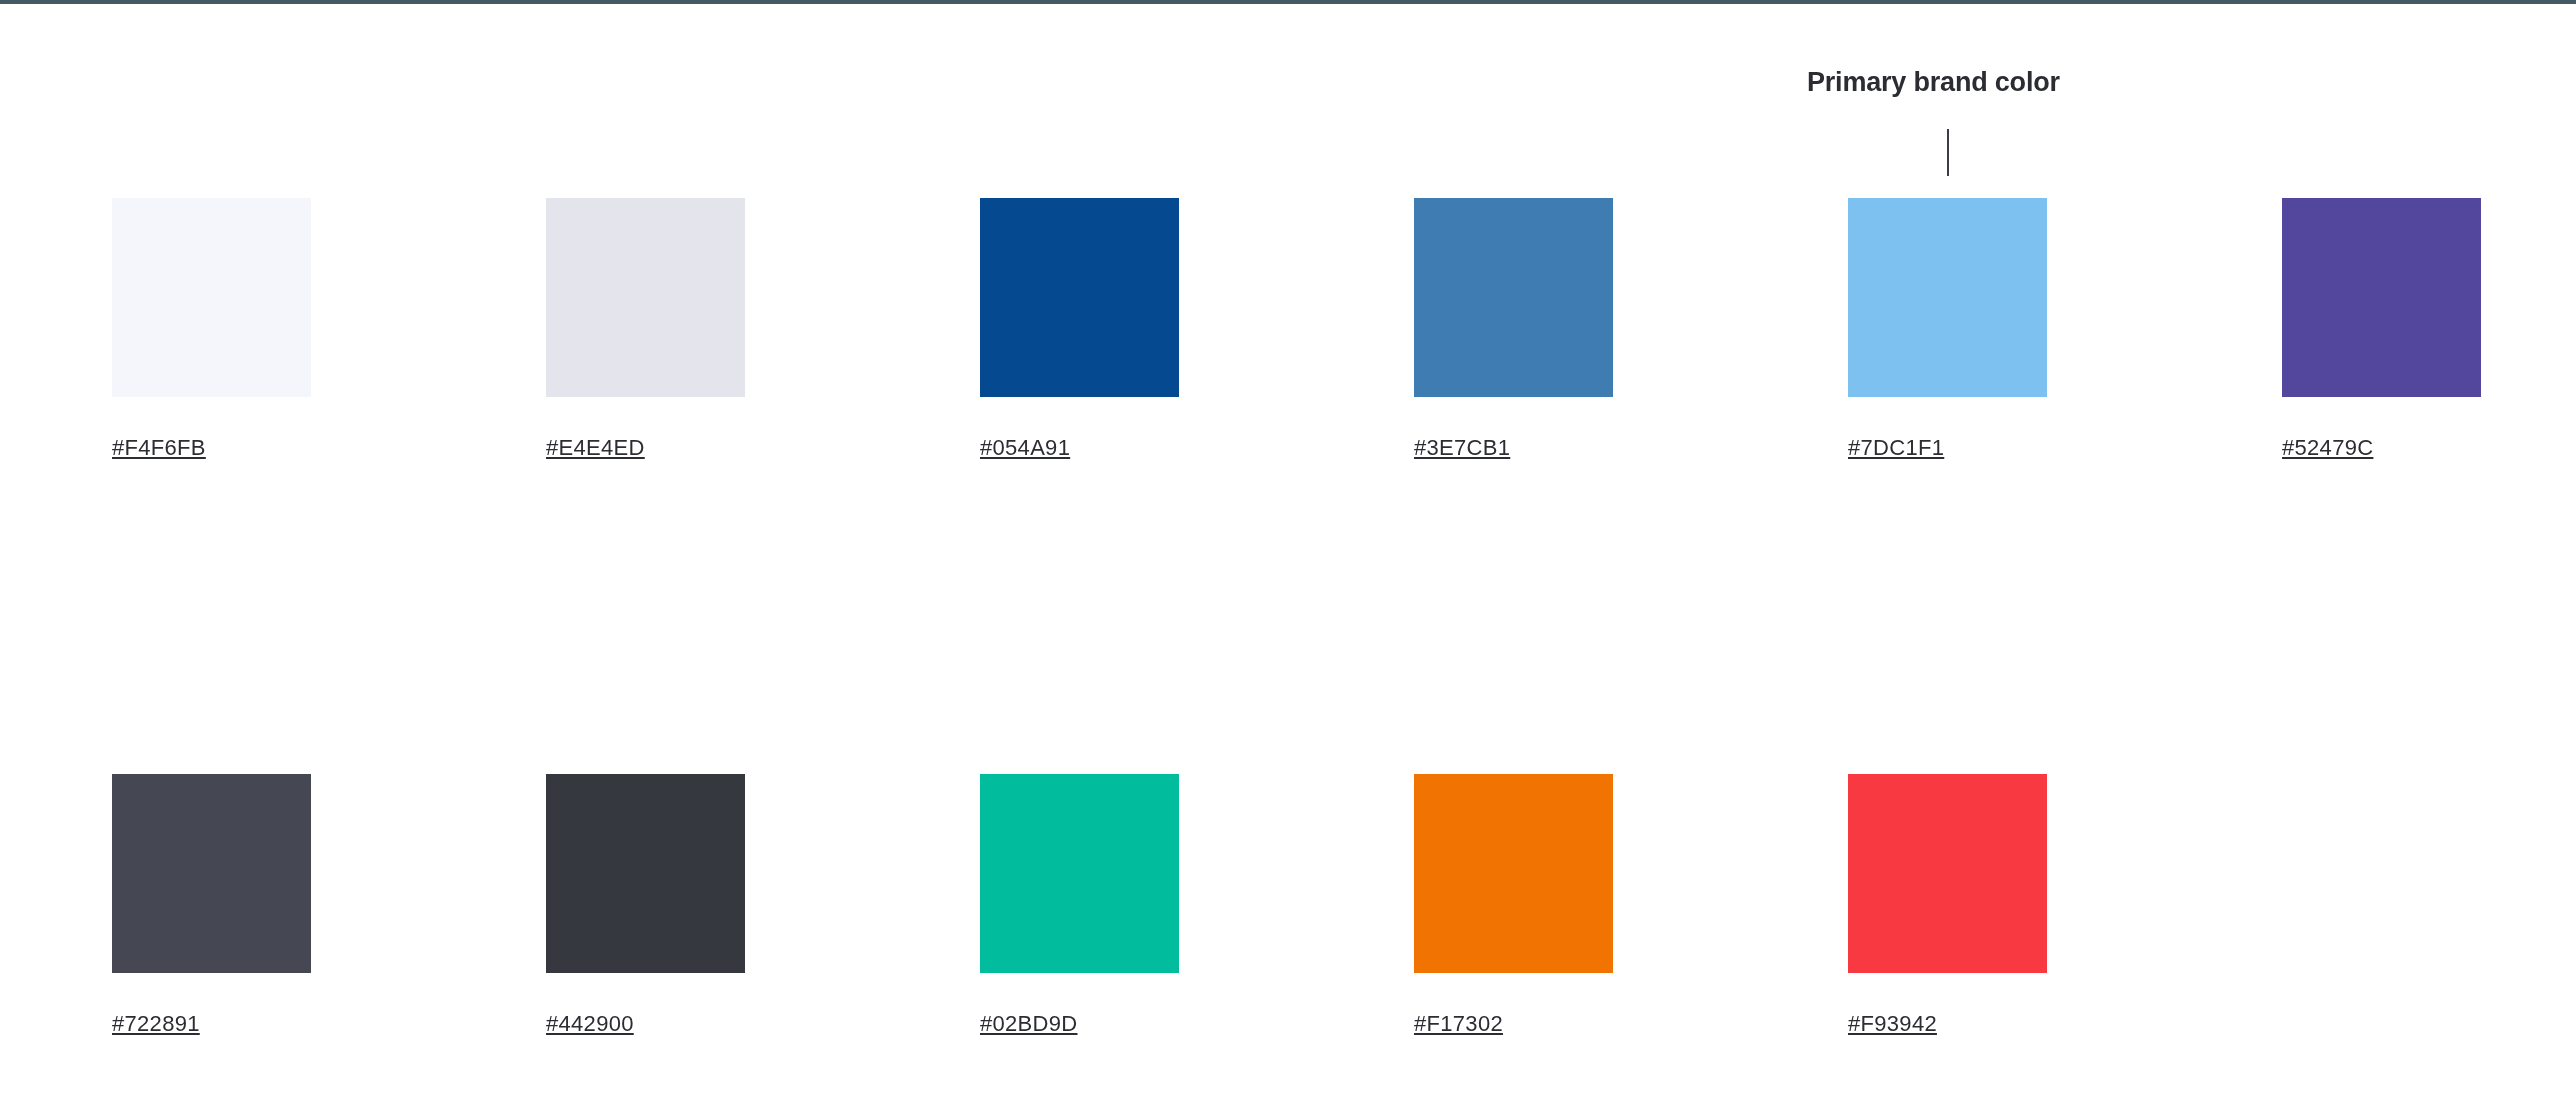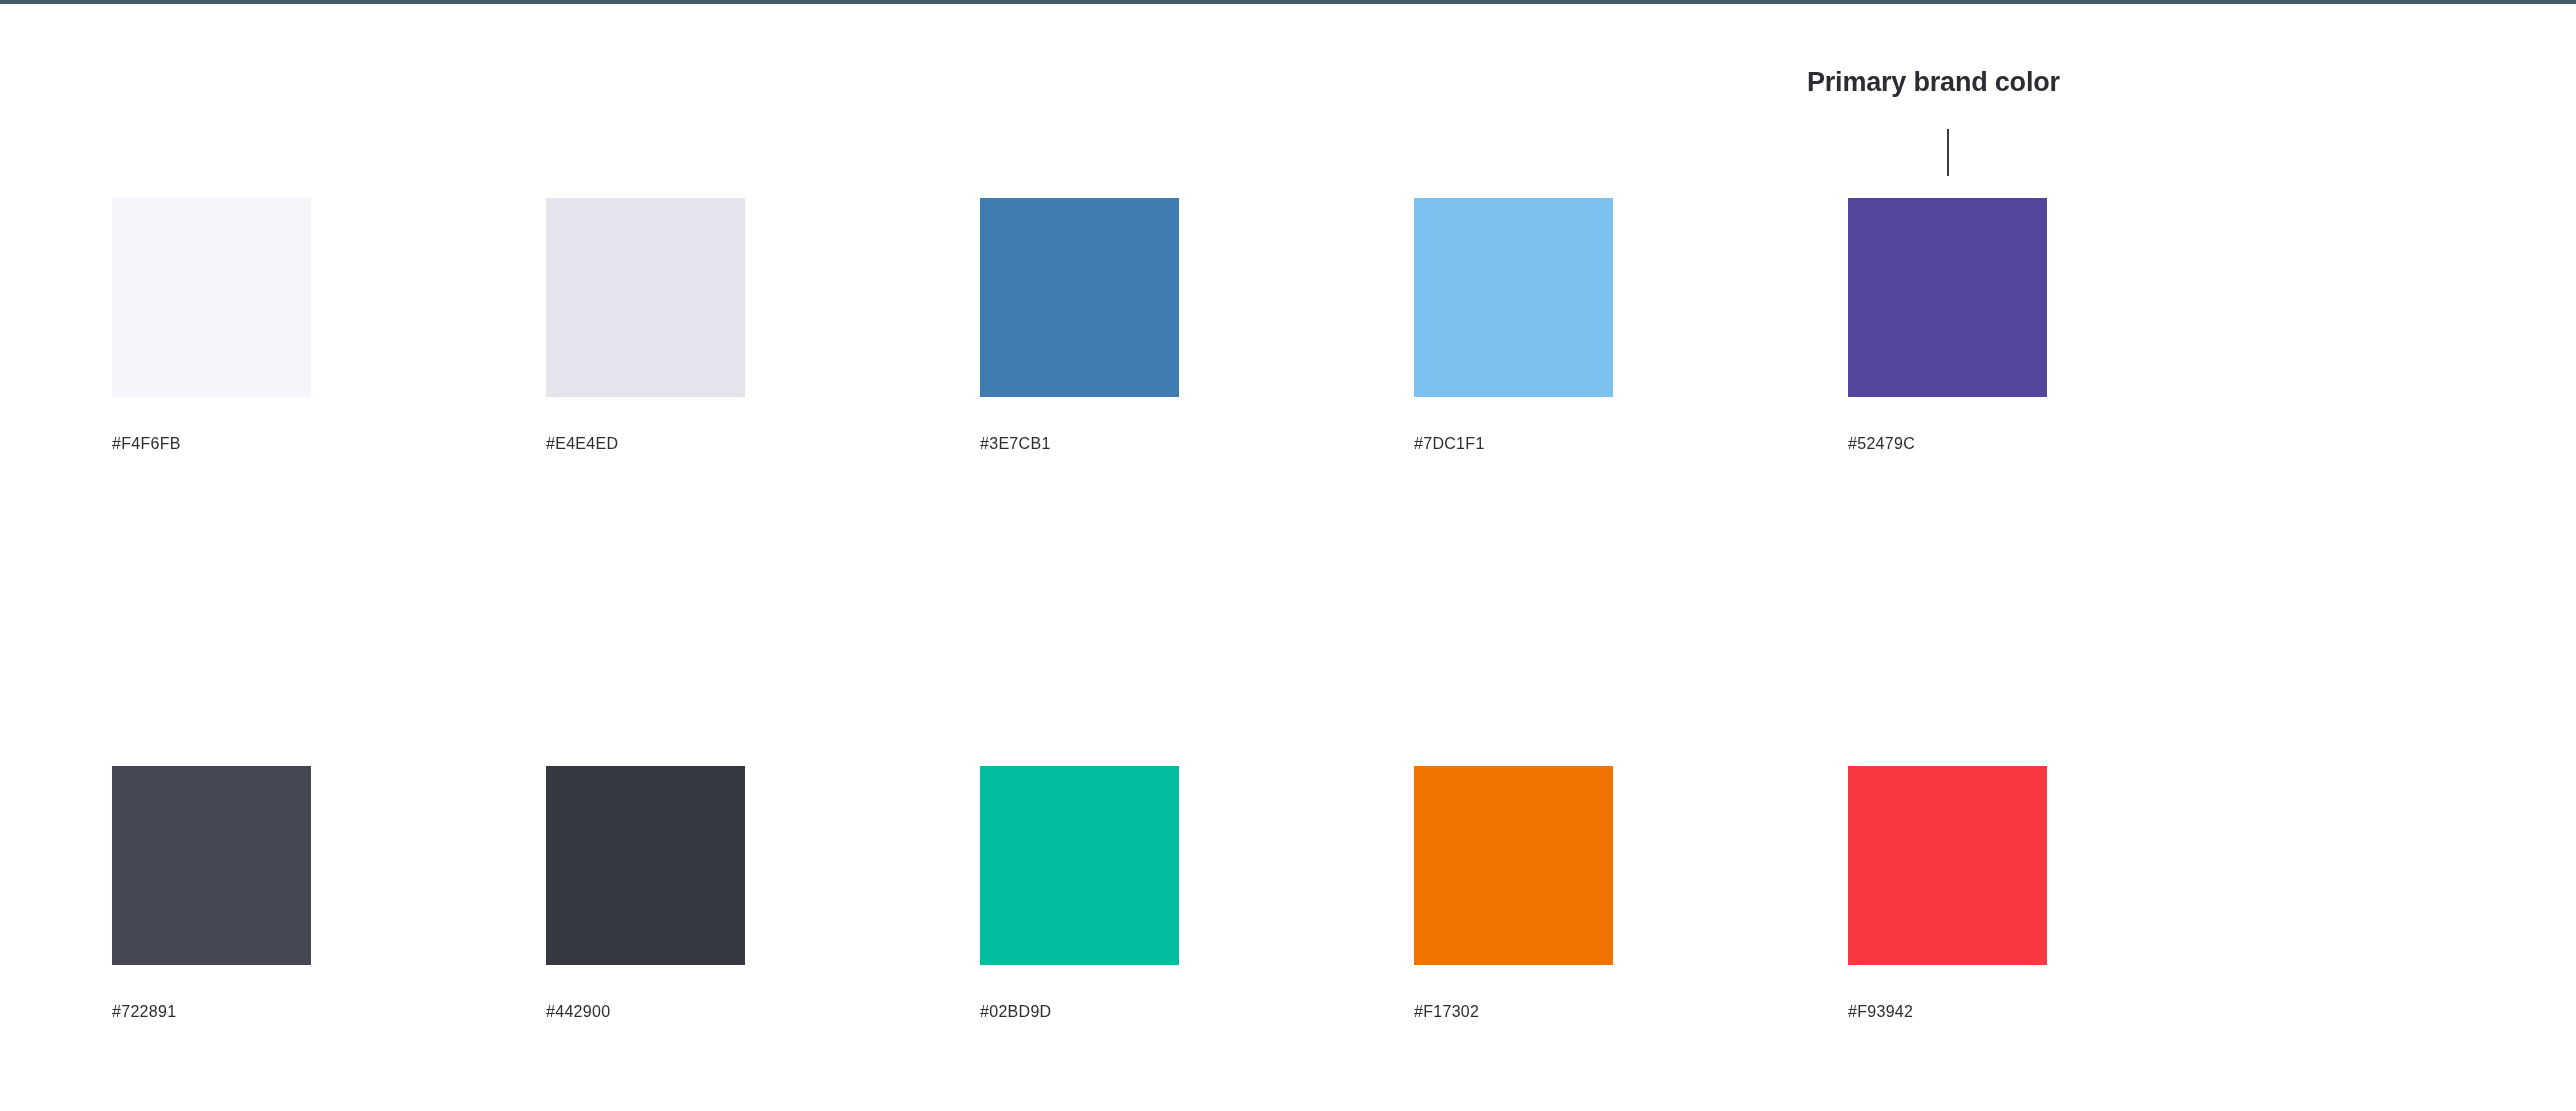--- a/index.html
+++ b/index.html
@@ -73,25 +73,26 @@
   }
 
   .swatch-chip {
     width:199px;
     height:199px;
     display:block;
   }
 
   .swatch-label {
     margin-top:38px;
-    font-size:16px;
+    font-size:22px;
     font-weight:500;
     letter-spacing:0.3px;
     color:#2B2D33;
     white-space:nowrap;
+    text-decoration:underline;
   }
 </style>
 </head>
 <body>
 
 <div id="page">
 
   <div class="top-border" style="background: rgb(69, 90, 100);"></div>
 
   <div class="annotation">
@@ -102,20 +103,24 @@
   <div class="palette">
 
     <div class="palette-row">
       <div class="swatch-cell">
         <span class="swatch-chip" style="background: rgb(244, 246, 251);"></span>
         <div class="swatch-label">#F4F6FB</div>
       </div>
       <div class="swatch-cell">
         <span class="swatch-chip" style="background: rgb(228, 228, 237);"></span>
         <div class="swatch-label">#E4E4ED</div>
+      </div>
+      <div class="swatch-cell">
+        <span class="swatch-chip" style="background: rgb(5, 74, 145);"></span>
+        <div class="swatch-label">#054A91</div>
       </div>
       <div class="swatch-cell">
         <span class="swatch-chip" style="background: rgb(62, 124, 177);"></span>
         <div class="swatch-label">#3E7CB1</div>
       </div>
       <div class="swatch-cell">
         <span class="swatch-chip" style="background: rgb(125, 193, 241);"></span>
         <div class="swatch-label">#7DC1F1</div>
       </div>
       <div class="swatch-cell">

